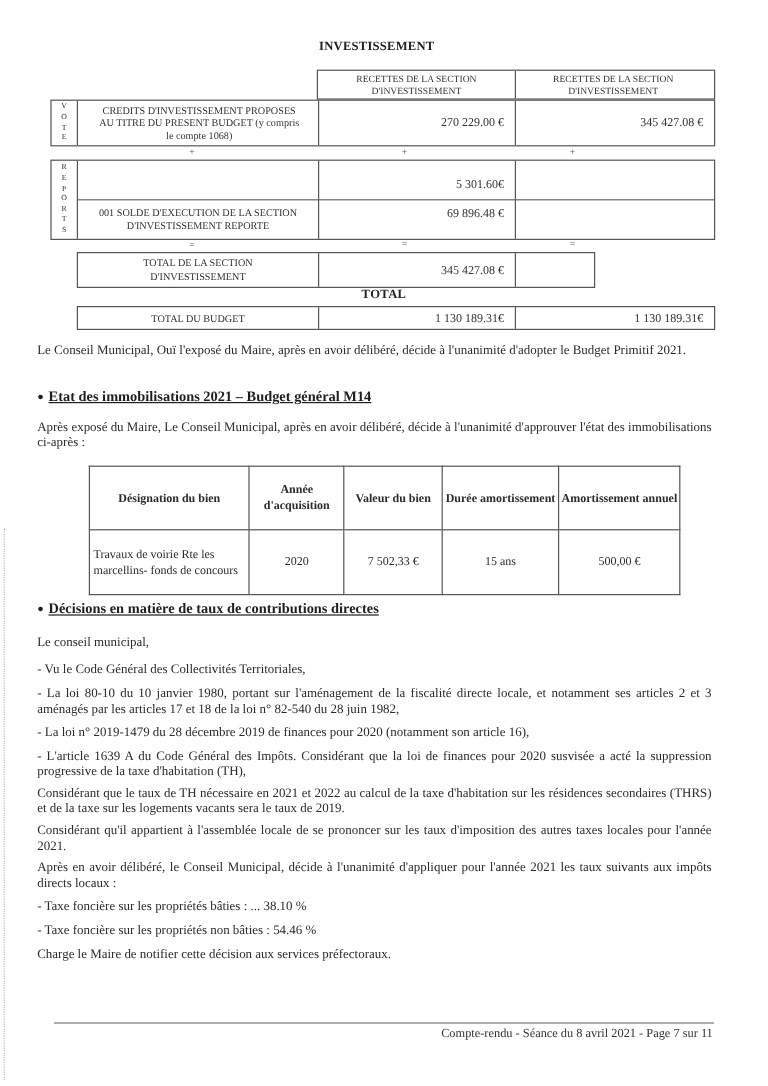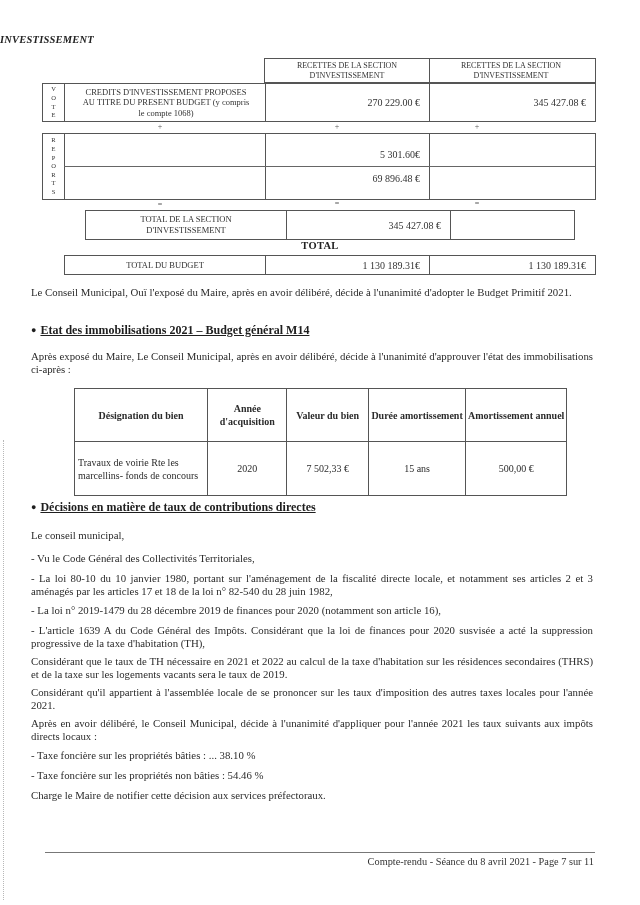--- a/index.html
+++ b/index.html
@@ -8,22 +8,22 @@
     font-family: "Liberation Serif", "DejaVu Serif", serif;
     color: #2a2a2a;
   }
   .left-rule {
     position: absolute; left: 3px; top: 440px; height: 460px; width: 0;
     border-left: 1px dotted #b8b8b8;
   }
 
   
   .inv-title {
-    position: absolute; left: 0; width: 628px; top: 34px; 
-    font-weight: bold; font-size: 10.5px; letter-spacing: 0.2px; color: #222; font-style: italic;
+    position: absolute; left: 0; width: 628px; top: 34px; text-align: center;
+    font-weight: bold; font-size: 10.5px; letter-spacing: 0.2px; color: #222;
   }
   .box { position: absolute; border: 1px solid #555; box-sizing: border-box; }
   .cell {
     position: absolute; box-sizing: border-box; font-size: 8.5px;
     display: flex; align-items: center; color: #333;
   }
   .cell.center { justify-content: center; text-align: center; line-height: 1.25; }
   .cell.right { justify-content: flex-end; padding-right: 9px; font-size: 10px; }
   .vline { position: absolute; width: 0; border-left: 1px solid #555; }
   .hline { position: absolute; height: 0; border-top: 1px solid #666; }
@@ -105,29 +105,30 @@
     <span>S</span>
   </div>
   <div class="vline" style="left:21px; top:0; height:65px;"></div>
   <div class="vline" style="left:222px; top:0; height:65px;"></div>
   <div class="vline" style="left:386px; top:0; height:65px;"></div>
   <div class="hline" style="left:21px; top:32px; width:531px;"></div>
 
   <div class="cell right" style="left:222px; top:4px; width:164px; height:32px;">5 301.60€</div>
   <div class="cell right" style="left:386px; top:0; width:166px; height:32px;"></div>
 
+  <div class="cell center" style="left:25px; top:33px; width:194px; height:32px;">001 SOLDE D'EXECUTION DE LA SECTION D'INVESTISSEMENT REPORTE</div>
   <div class="cell right" style="left:222px; top:28px; width:164px; height:32px;">69 896.48 €</div>
   <div class="cell right" style="left:386px; top:33px; width:166px; height:32px;"></div>
 </div>
 
 <div class="sign" style="left:150px; top:200px;">=</div>
 <div class="sign" style="left:327px; top:199px;">=</div>
 <div class="sign" style="left:467px; top:199px;">=</div>
 
-<div class="box" style="left:64px; top:210px; width:490px; height:30px;margin-left:21px;">
+<div class="box" style="left:64px; top:210px; width:432px; height:30px;">
   <div class="vline" style="left:200px; top:0; height:28px;"></div>
   <div class="vline" style="left:364px; top:0; height:28px;"></div>
   <div class="cell center" style="left:40px; top:0; width:120px; height:28px;">TOTAL DE LA SECTION D'INVESTISSEMENT</div>
   <div class="cell right" style="left:200px; top:0; width:164px; height:28px;">345 427.08 €</div>
 </div>
 
 <div class="total-label">TOTAL</div>
 
 <div class="box" style="left:64px; top:255px; width:532px; height:20px;">
   <div class="vline" style="left:200px; top:0; height:18px;"></div>

